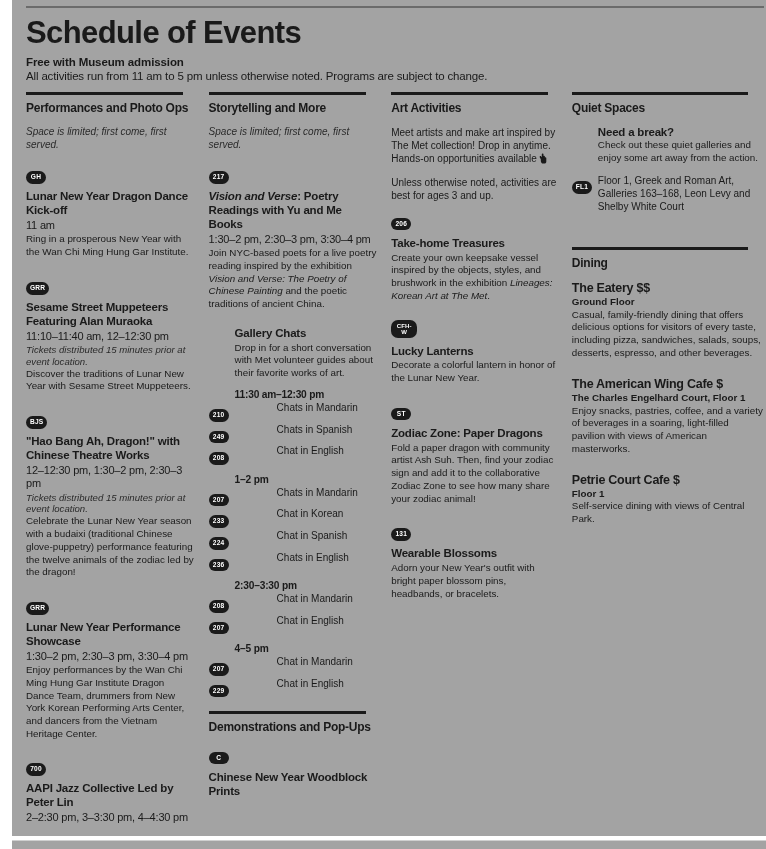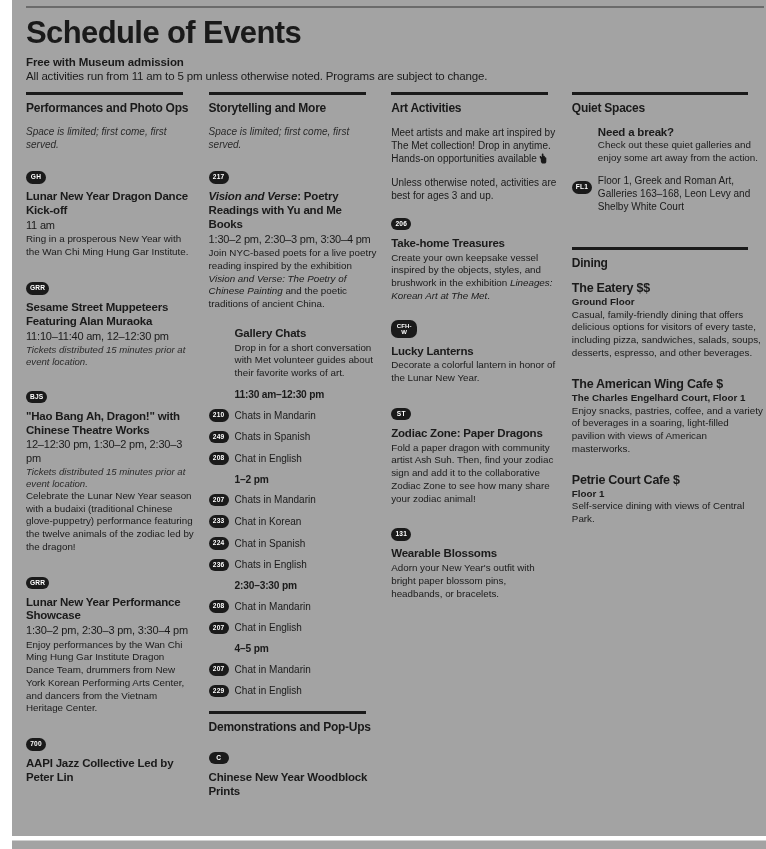--- a/index.html
+++ b/index.html
@@ -164,22 +164,23 @@
   .chat-group { margin-bottom: 9px; }
   .chat-time {
     font-size: 10.2px;
     font-weight: 700;
     letter-spacing: -0.2px;
     margin-left: 26px;
     margin-bottom: 2px;
   }
   .chat-row {
     display: flex;
-    align-items: flex-end;
+    align-items: flex-start;
     margin-bottom: 2px;
+    gap: 42px;
   }
   .chat-label {
     font-size: 10px;
     line-height: 1.2;
   }
 
   
   .subsection { margin-top: 14px; }
 
   
@@ -263,20 +264,21 @@
       </div>
 
       <div class="event">
         <div class="badge-col">
           <span class="badge">GRR</span>
         </div>
         <div class="event-body">
           <div class="event-title">Sesame Street Muppeteers Featuring Alan Muraoka</div>
           <div class="event-time">11:10–11:40 am, 12–12:30 pm</div>
           <div class="event-ticket">Tickets distributed 15 minutes prior at event location.</div>
+          <div class="event-desc">Discover the traditions of Lunar New Year with Sesame Street Muppeteers.</div>
         </div>
       </div>
 
       <div class="event">
         <div class="badge-col">
           <span class="badge">BJS</span>
         </div>
         <div class="event-body">
           <div class="event-title">"Hao Bang Ah, Dragon!" with Chinese Theatre Works</div>
           <div class="event-time">12–12:30 pm, 1:30–2 pm, 2:30–3 pm</div>
@@ -295,20 +297,21 @@
           <div class="event-desc">Enjoy performances by the Wan Chi Ming Hung Gar Institute Dragon Dance Team, drummers from New York Korean Performing Arts Center, and dancers from the Vietnam Heritage Center.</div>
         </div>
       </div>
 
       <div class="event">
         <div class="badge-col">
           <span class="badge">700</span>
         </div>
         <div class="event-body">
           <div class="event-title">AAPI Jazz Collective Led by Peter Lin</div>
+          <div class="event-time">2–2:30 pm, 3–3:30 pm, 4–4:30 pm</div>
         </div>
       </div>
     </div>
 
     <div class="col col-2">
       <div class="col-rule"></div>
       <div class="col-head">Storytelling and More</div>
       <div class="note-italic">Space is limited; first come, first served.</div>
 
       <div class="event">

